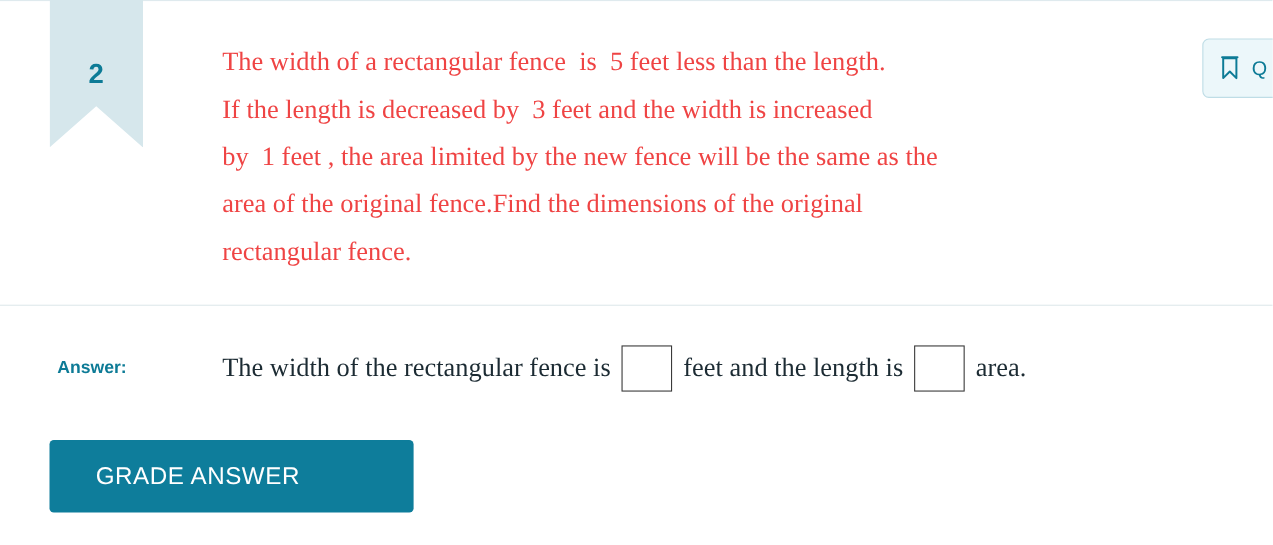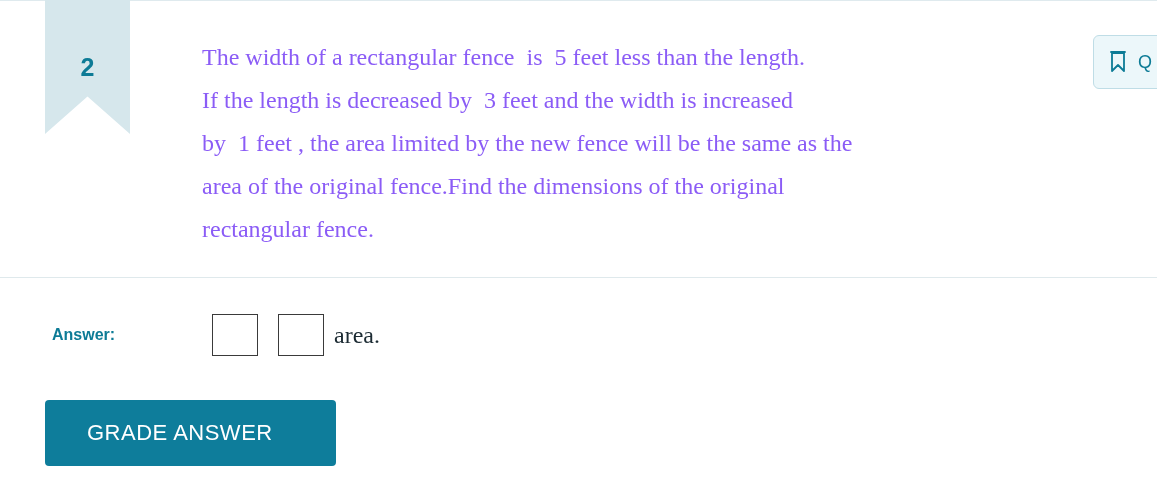--- a/index.html
+++ b/index.html
@@ -54,21 +54,21 @@
   }
 
   
   .question {
     position: absolute;
     left: 202px;
     top: 36px;
     width: 890px;
     font-size: 24px;
     line-height: 43px;
-    color: #8b5cf6;
+    color: #ef4444;
     font-family: "Liberation Serif", serif;
   }
   .question .ln { display: block; white-space: pre; }
 
   
   .bookmark-pill {
     position: absolute;
     left: 1093px;
     top: 35px;
     height: 54px;
@@ -142,21 +142,21 @@
     text-align: center;
     padding: 0;
     outline: none;
   }
 
   
   .grade-btn {
     position: absolute;
     left: 45px;
     top: 400px;
-    width: 291px;
+    width: 331px;
     height: 66px;
     background: #0e7d9b;
     border: none;
     border-radius: 4px;
     color: #ffffff;
     font-family: "Liberation Sans", sans-serif;
     font-size: 22px;
     letter-spacing: 0.5px;
     text-align: left;
     padding-left: 42px;
@@ -189,21 +189,23 @@
       </svg>
     </span>
     <span class="bookmark-label">Q</span>
   </div>
 
   <div class="mid-rule"></div>
 
   <div class="answer-row">
     <span class="answer-label">Answer:</span>
     <span class="answer-sentence">
+      <span>The width of the rectangular fence is</span>
       <input class="blank-input" type="text" value="" style="">
+      <span>feet and the length is</span>
       <input class="blank-input" type="text" value="" style="">
       <span>area.</span>
     </span>
   </div>
 
   <button class="grade-btn">GRADE ANSWER</button>
 
 </div>
 
 </body></html>

